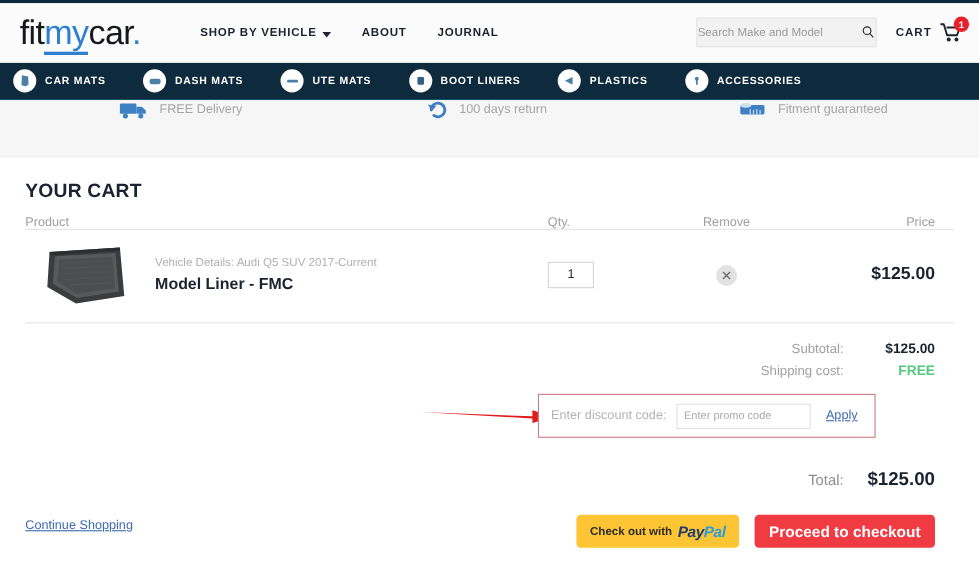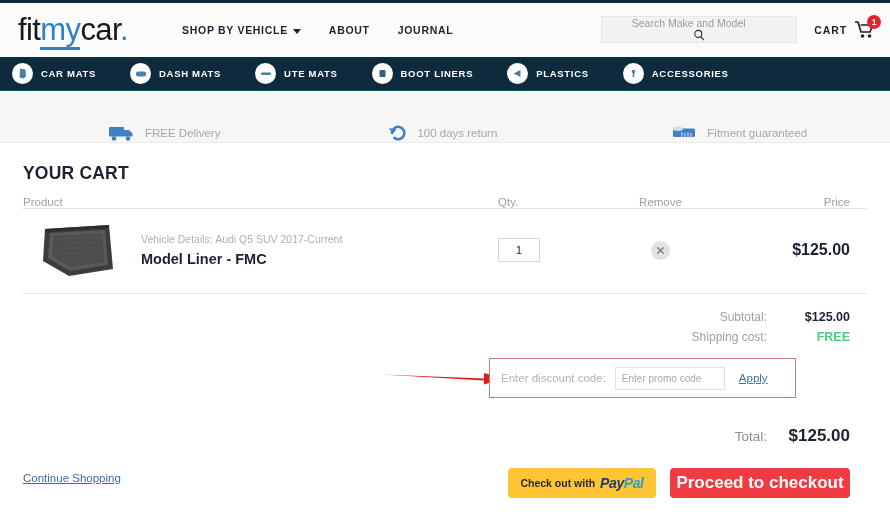--- a/index.html
+++ b/index.html
@@ -42,23 +42,23 @@
     width: 0; height: 0; border-left: 4px solid transparent;
     border-right: 4px solid transparent; border-top: 5px solid #1b2330;
     display: inline-block; margin-top: 2px;
   }
 
   .headright {
     position: absolute; right: 14px; top: 13px;
     display: flex; align-items: center;
   }
   .searchbox {
-    width: 196px; height: 27px; background: #f2f2f2;
+    width: 164px; height: 27px; background: #f2f2f2;
     border: 1px solid #e6e6e6;
-    display: flex; align-items: center; padding: 0 20px; flex-direction: column;
+    display: flex; align-items: center; padding: 0 0;
   }
   .searchbox input {
     flex: 1; border: none; outline: none; background: transparent;
     font-size: 10.5px; color: #8d8d8d; font-family: "Liberation Sans", sans-serif;
   }
   .searchbox input::placeholder { color: #9b9b9b; }
   .magnifier { flex: 0 0 auto; width: 13px; height: 13px; }
 
   .cartwrap { display: flex; align-items: center; margin-left: 17px; position: relative; }
   .cartlabel {
@@ -88,21 +88,21 @@
     background: #ffffff; display: flex; align-items: center; justify-content: center;
   }
   .catlabel {
     font-size: 9.5px; font-weight: bold; letter-spacing: 0.7px; color: #ffffff;
     white-space: nowrap;
   }
 
   
   .benefits {
     height: 52px; background: #f6f6f6;
-    display: flex; align-items: flex-end;
+    display: flex; align-items: flex-start;
     border-bottom: 1px solid #ececec;
   }
   .benefit { display: flex; align-items: center; gap: 9px; }
   .benefit .btext { font-size: 11.5px; color: #a6a6a6; white-space: nowrap; }
   .b1 { margin-left: 108px; }
   .b2 { margin-left: 168px; }
   .b3 { margin-left: 175px; }
 
   
   .main { padding: 0 23px; position: relative; }
@@ -168,21 +168,21 @@
   .discount-area { position: relative; height: 52px; margin-top: 14px; }
   .discount-box {
     position: absolute; right: 71px; top: 0;
     width: 307px; height: 40px;
     border: 1px solid #c97c80;
     display: flex; align-items: center; padding: 0 11px;
     background: #fff;
   }
   .disc-label { font-size: 11.5px; color: #b3b3b3; white-space: nowrap; }
   .promo-input {
-    margin-left: 9px; width: 110px; height: 23px;
+    margin-left: 9px; width: 122px; height: 23px;
     border: 1px solid #e0e0e0; background: #fff;
     font-size: 10px; color: #9b9b9b; padding: 0 6px; outline: none;
     font-family: "Liberation Sans", sans-serif;
   }
   .promo-input::placeholder { color: #a9a9a9; }
   .apply-link {
     margin-left: 14px; font-size: 11.5px; color: #3e6ab0;
     text-decoration: underline; cursor: pointer;
   }
   .arrow-svg { position: absolute; left: 357px; top: 8px; }
@@ -214,23 +214,23 @@
     width: 148px; height: 30px; background: #fdc534; border: none;
     border-radius: 4px; cursor: pointer;
     display: flex; align-items: center; justify-content: center; gap: 5px;
     font-family: "Liberation Sans", sans-serif;
   }
   .pp-pre { font-size: 10.5px; font-weight: bold; color: #2a2a2a; }
   .pp-pal { font-size: 14px; font-weight: bold; font-style: italic; letter-spacing: -0.4px; }
   .pp-pal .pay { color: #1b3c75; }
   .pp-pal .pal { color: #2d9cdb; }
   .checkout-btn {
-    width: 180px; height: 30px; background: #ef3b41; border: none;
+    width: 164px; height: 30px; background: #ef3b41; border: none;
     border-radius: 4px; cursor: pointer;
-    color: #fff; font-size: 17px; font-weight: bold;
+    color: #fff; font-size: 14px; font-weight: bold;
     font-family: "Liberation Sans", sans-serif;
   }
 </style>
 </head>
 <body>
 
 <div class="topline"></div>
 
 <div class="header">
 

